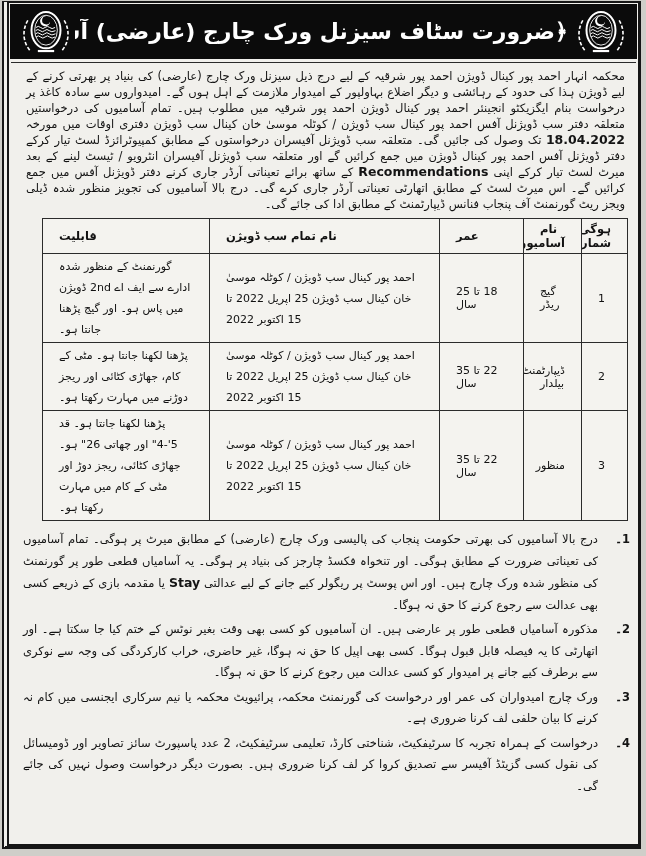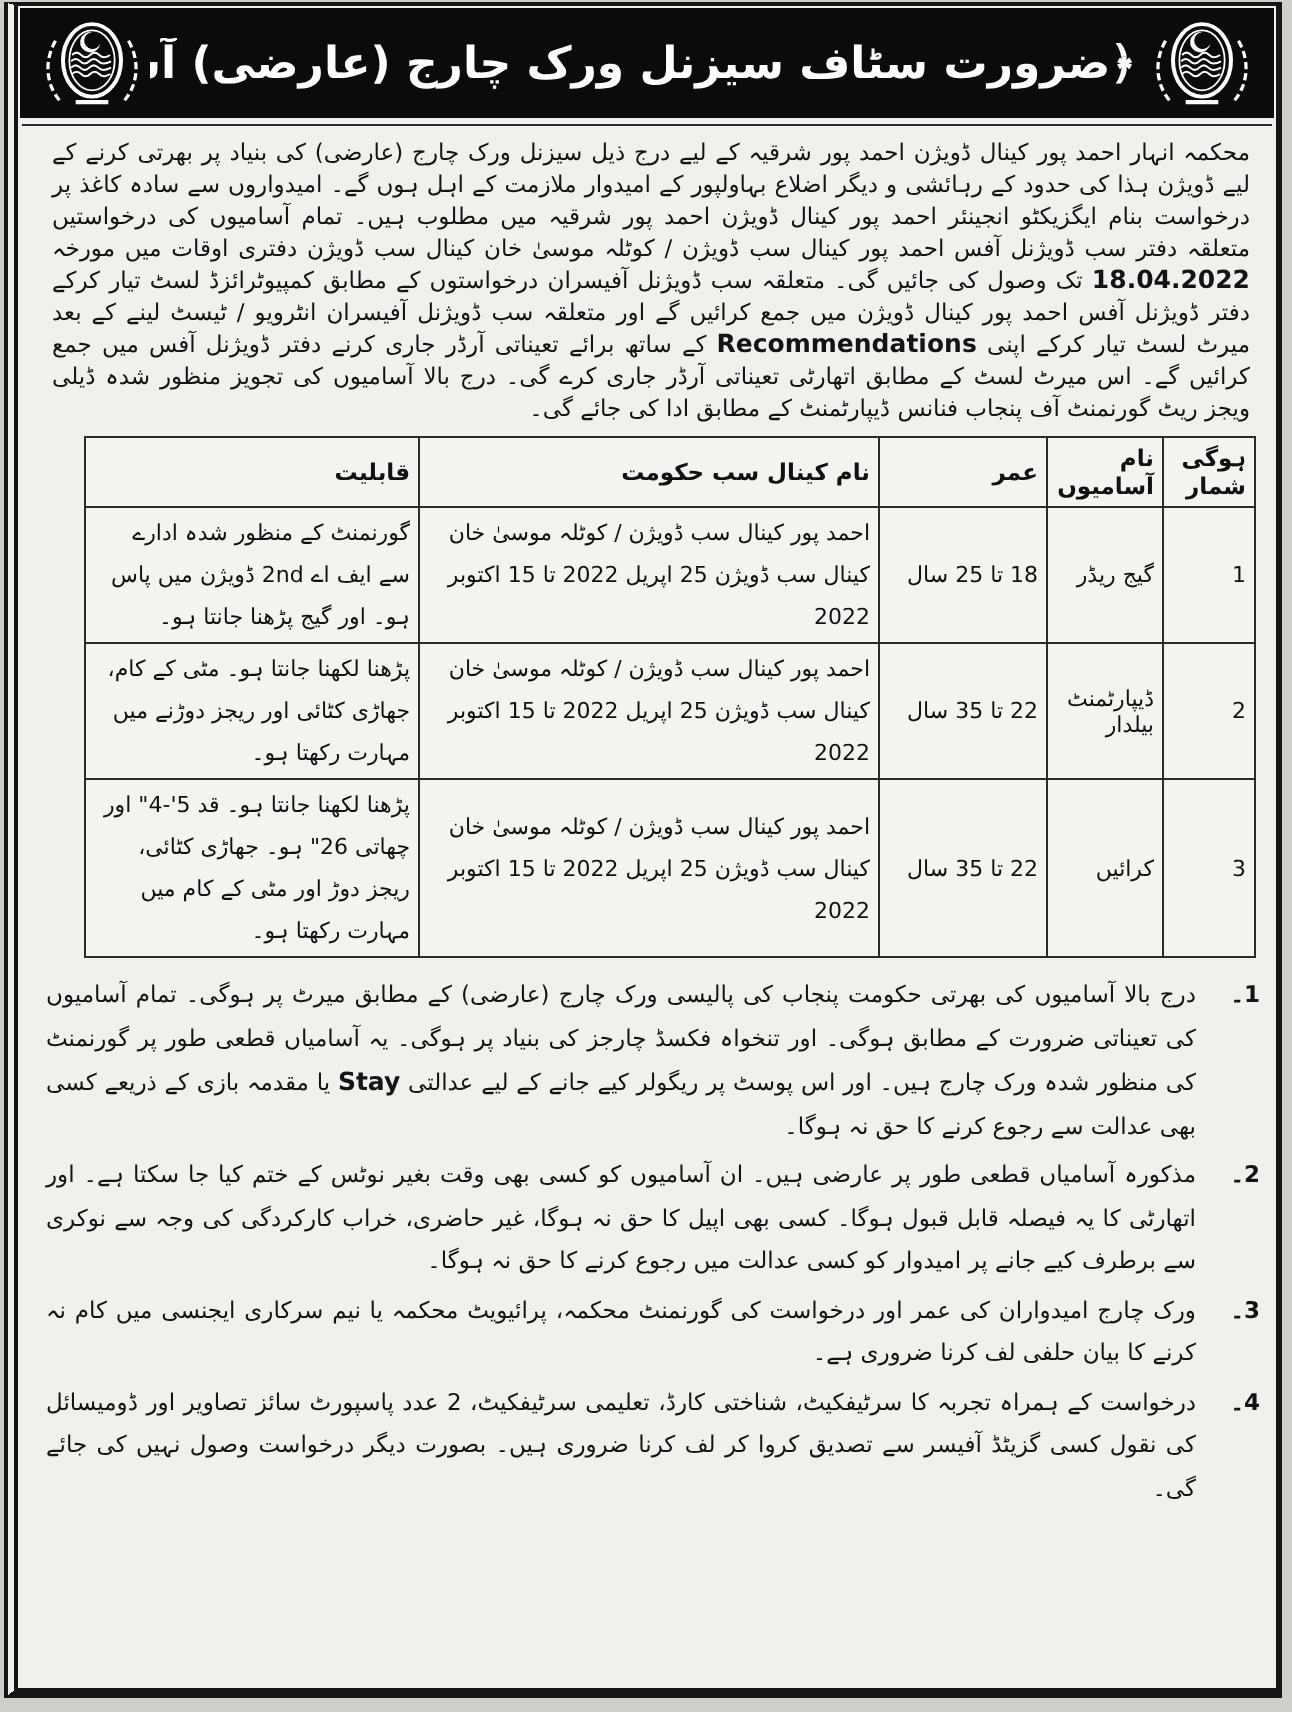--- a/index.html
+++ b/index.html
@@ -39,21 +39,21 @@
     padding:5px 13px 2px 17px;
   }
   .b{font-weight:700;font-size:12.5px;}
   
   table.postable{
     direction:rtl;border-collapse:collapse;table-layout:fixed;
     width:585px;margin:4px 10px 4px auto;
     font-size:11px;color:#111;background:#f4f3ef;
   }
   table.postable th,table.postable td{
-    border:1.6px solid #2b2b2b;padding:2px 4px;text-align:right;
+    border:1.6px solid #2b2b2b;padding:2px 16px;text-align:left;
     vertical-align:middle;overflow:hidden;
   }
   table.postable th{font-weight:bold;font-size:11.5px;height:30px;}
   td.cell-division,td.cell-qual{line-height:21px;margin-left:23px;}
   tr.r1{height:57px;} tr.r2{height:53px;} tr.r3{height:53px;}
   
   .terms{
     flex:1 1 auto;direction:rtl;color:#141414;
     font-size:11.5px;padding:4px 8px 0 14px;overflow:hidden;
   }
@@ -120,42 +120,42 @@
           <col style="width:58px">
           <col style="width:84px">
         <col style="width:230px">
           <col style="width:167px">
       </colgroup>
       <thead>
         <tr>
           <th>ہوگی شمار</th>
           <th>نام آسامیوں</th>
           <th>عمر</th>
-          <th>نام کینال سب حکومت</th>
+          <th>نام تمام سب ڈویژن</th>
           <th>قابلیت</th>
         </tr>
       </thead>
       <tbody>
         <tr class="r1">
           <td class="cell-sr">1</td>
           <td class="cell-post">گیج ریڈر</td>
           <td class="cell-age">18 تا 25 سال</td>
           <td class="cell-division">احمد پور کینال سب ڈویژن / کوٹلہ موسیٰ خان کینال سب ڈویژن 25 اپریل 2022 تا 15 اکتوبر 2022</td>
           <td class="cell-qual">گورنمنٹ کے منظور شدہ ادارے سے ایف اے 2nd ڈویژن میں پاس ہو۔ اور گیج پڑھنا جانتا ہو۔</td>
         </tr>
         <tr class="r2">
           <td class="cell-sr">2</td>
           <td class="cell-post">ڈیپارٹمنٹ بیلدار</td>
           <td class="cell-age">22 تا 35 سال</td>
           <td class="cell-division">احمد پور کینال سب ڈویژن / کوٹلہ موسیٰ خان کینال سب ڈویژن 25 اپریل 2022 تا 15 اکتوبر 2022</td>
           <td class="cell-qual">پڑھنا لکھنا جانتا ہو۔ مٹی کے کام، جھاڑی کٹائی اور ریجز دوڑنے میں مہارت رکھتا ہو۔</td>
         </tr>
         <tr class="r3">
           <td class="cell-sr">3</td>
-          <td class="cell-post">کرائیں</td>
+          <td class="cell-post">منظور</td>
           <td class="cell-age">22 تا 35 سال</td>
           <td class="cell-division">احمد پور کینال سب ڈویژن / کوٹلہ موسیٰ خان کینال سب ڈویژن 25 اپریل 2022 تا 15 اکتوبر 2022</td>
           <td class="cell-qual">پڑھنا لکھنا جانتا ہو۔ قد 5'-4" اور چھاتی 26" ہو۔ جھاڑی کٹائی، ریجز دوڑ اور مٹی کے کام میں مہارت رکھتا ہو۔</td>
         </tr>
       </tbody>
     </table>
 
     <div class="terms">
       <div class="term">
         <span class="num">1۔</span>

